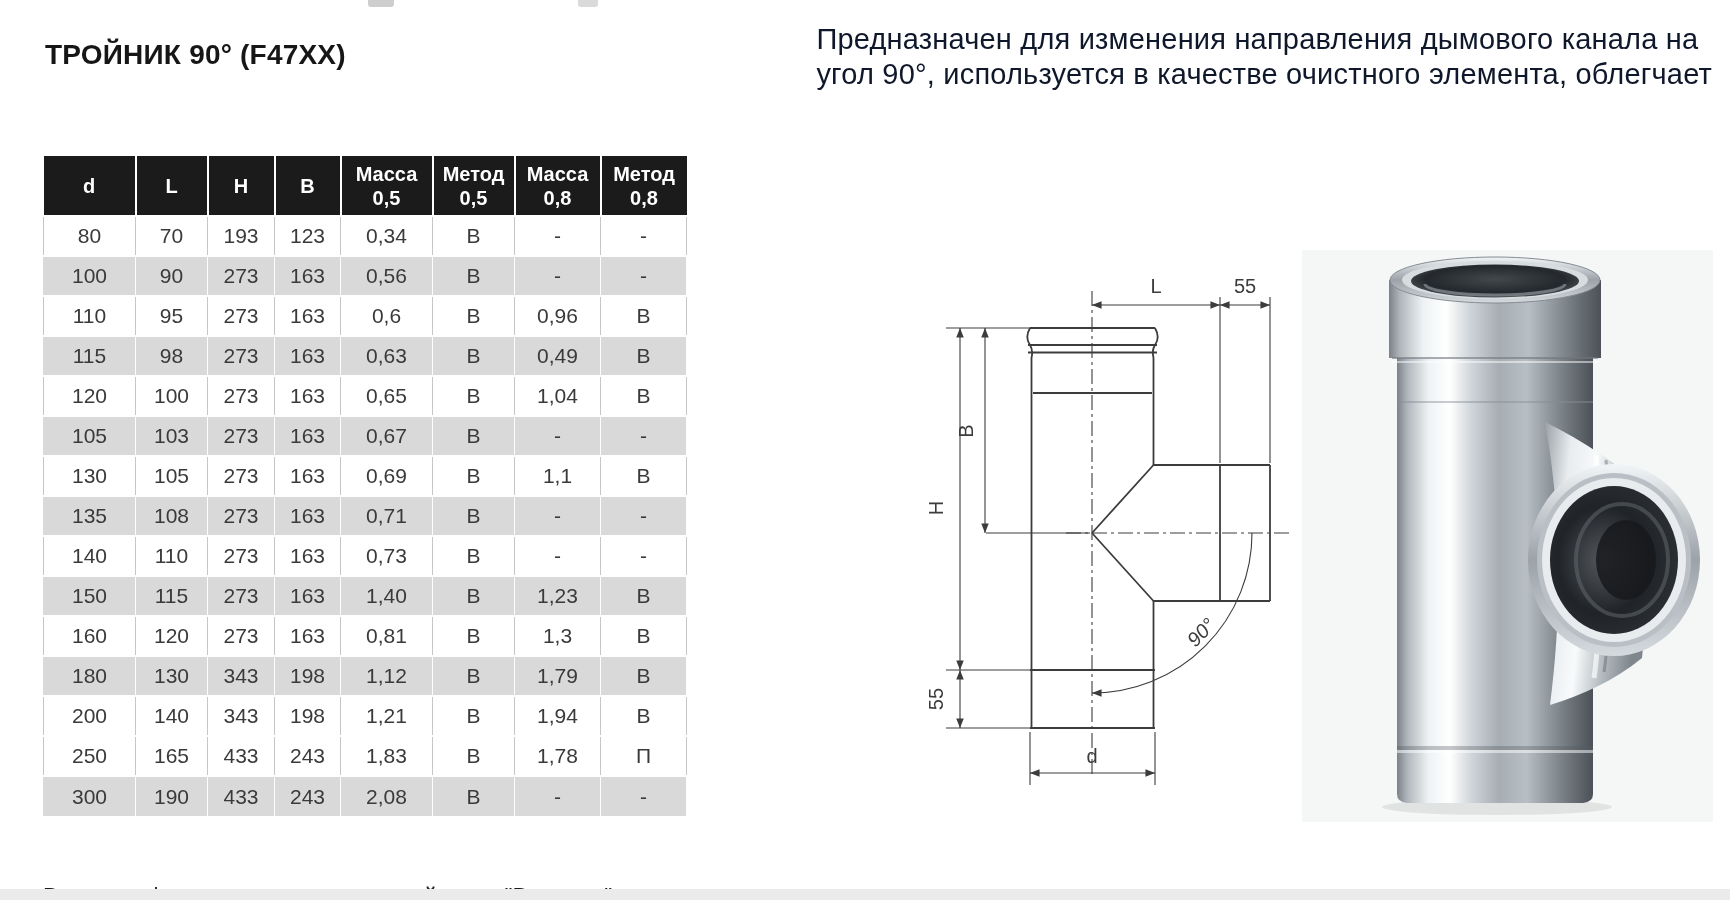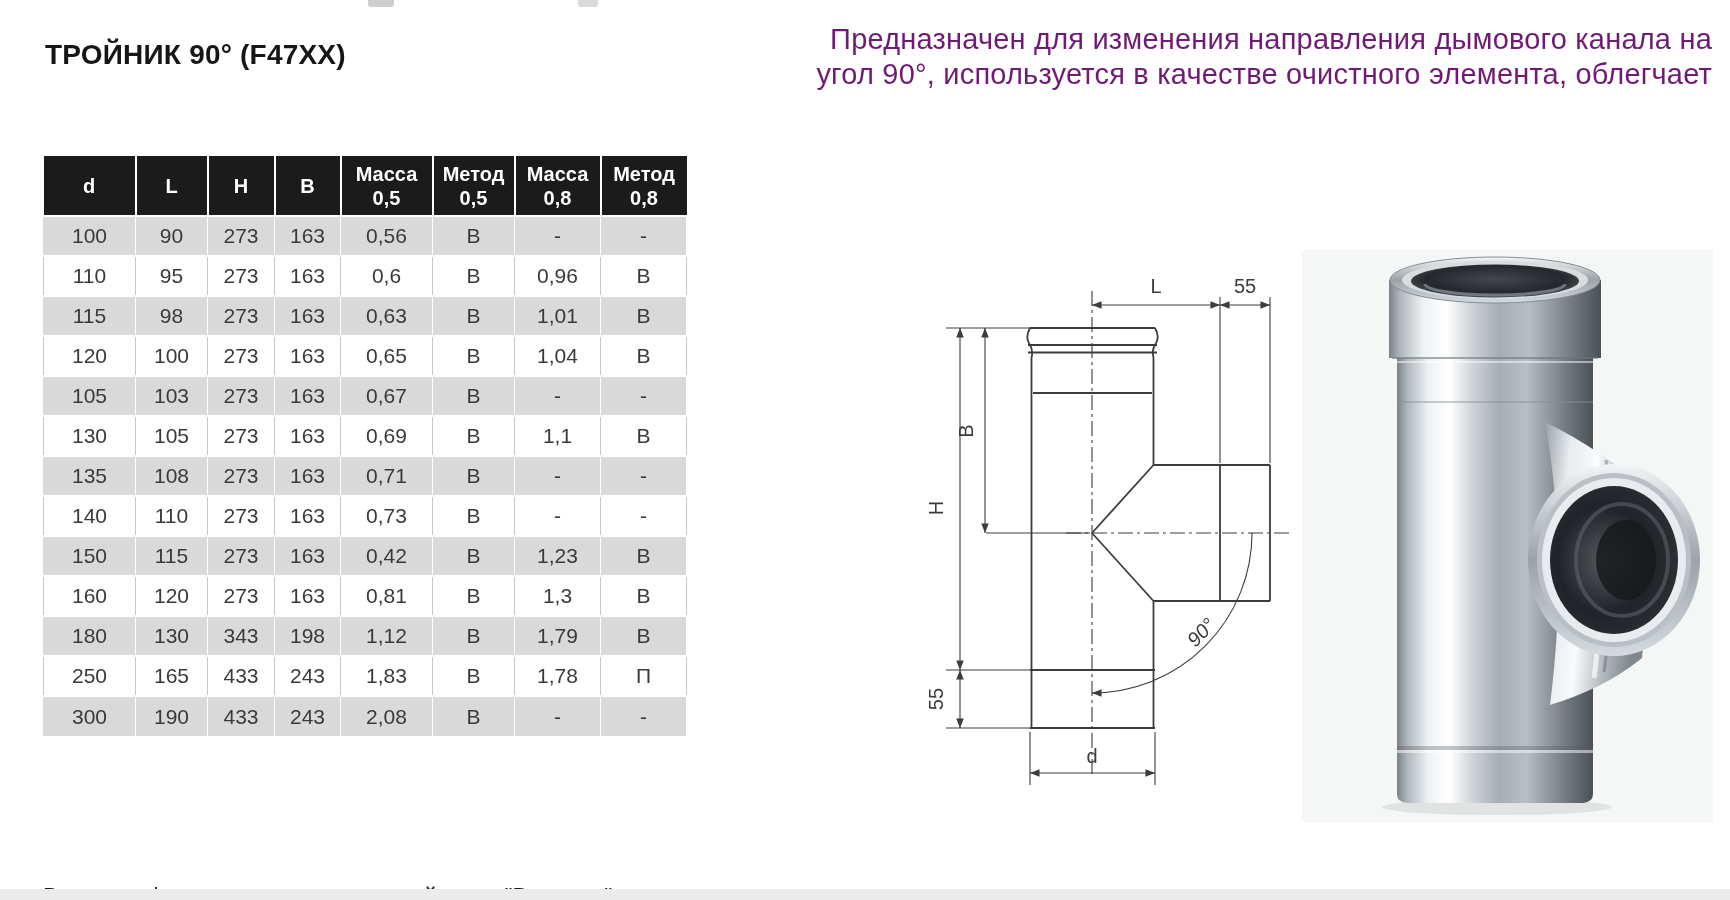--- a/index.html
+++ b/index.html
@@ -4,22 +4,22 @@
 <style>
   html,body{margin:0;padding:0;}
   body{width:1730px;height:900px;background:#ffffff;overflow:hidden;
        font-family:"Liberation Sans",sans-serif;position:relative;}
   .page{position:absolute;inset:0;border-radius:13px;}
   .artifact{position:absolute;top:0;height:7px;border-radius:0 0 3px 3px;}
   .a1{left:368px;width:26px;background:#b4b4b4;opacity:.65;}
   .a2{left:578px;width:20px;background:#c2c2c2;opacity:.6;}
   .title{position:absolute;left:45px;top:20px;font-size:28px;font-weight:700;
          color:#161616;letter-spacing:.2px;}
-  .desc{position:absolute;top:22px;right:18px;text-align:right;font-size:29px;
-        line-height:35px;color:#701a75;letter-spacing:.2px;white-space:nowrap;}
+  .desc{position:absolute;top:22px;right:18px;font-size:29px;
+        line-height:35px;color:#0f172a;letter-spacing:.2px;white-space:nowrap;}
   table.spec{position:absolute;left:43px;top:156px;border-collapse:collapse;
              table-layout:fixed;width:643px;}
   table.spec th,table.spec td{padding:0;text-align:center;box-sizing:border-box;}
   thead th{background:#1b1b1b;color:#ffffff;font-weight:700;font-size:20px;
            height:60px;line-height:1.2;border-right:2px solid #ffffff;vertical-align:middle;
            border-bottom:2px solid #ffffff;}
   thead th:last-child{border-right:none;}
   tbody td{height:40px;font-size:21px;color:#3a3a3a;background:#ffffff;
            border-right:1.5px solid #c6c6c6;border-top:2px solid #ffffff;}
   tbody td:last-child{border-right:1.5px solid #c6c6c6;}
@@ -76,20 +76,30 @@
             <div>Масса</div>
             <div>0,8</div>
           </th>
           <th>
             <div>Метод</div>
             <div>0,8</div>
           </th>
         </tr>
     </thead>
     <tbody id="body-rows">
+        <tr>
+          <td>80</td>
+          <td>70</td>
+          <td>193</td>
+          <td>123</td>
+          <td>0,34</td>
+          <td>В</td>
+          <td>-</td>
+          <td>-</td>
+        </tr>
         <tr class="alt">
           <td>100</td>
           <td>90</td>
           <td>273</td>
           <td>163</td>
           <td>0,56</td>
           <td>В</td>
           <td>-</td>
           <td>-</td>
         </tr>
@@ -103,21 +113,21 @@
           <td>0,96</td>
           <td>В</td>
         </tr>
         <tr class="alt">
           <td>115</td>
           <td>98</td>
           <td>273</td>
           <td>163</td>
           <td>0,63</td>
           <td>В</td>
-          <td>1,01</td>
+          <td>0,49</td>
           <td>В</td>
         </tr>
         <tr>
           <td>120</td>
           <td>100</td>
           <td>273</td>
           <td>163</td>
           <td>0,65</td>
           <td>В</td>
           <td>1,04</td>
@@ -161,21 +171,21 @@
           <td>0,73</td>
           <td>В</td>
           <td>-</td>
           <td>-</td>
         </tr>
         <tr class="alt">
           <td>150</td>
           <td>115</td>
           <td>273</td>
           <td>163</td>
-          <td>0,42</td>
+          <td>1,40</td>
           <td>В</td>
           <td>1,23</td>
           <td>В</td>
         </tr>
         <tr>
           <td>160</td>
           <td>120</td>
           <td>273</td>
           <td>163</td>
           <td>0,81</td>
@@ -184,20 +194,30 @@
           <td>В</td>
         </tr>
         <tr class="alt">
           <td>180</td>
           <td>130</td>
           <td>343</td>
           <td>198</td>
           <td>1,12</td>
           <td>В</td>
           <td>1,79</td>
+          <td>В</td>
+        </tr>
+        <tr>
+          <td>200</td>
+          <td>140</td>
+          <td>343</td>
+          <td>198</td>
+          <td>1,21</td>
+          <td>В</td>
+          <td>1,94</td>
           <td>В</td>
         </tr>
         <tr>
           <td>250</td>
           <td>165</td>
           <td>433</td>
           <td>243</td>
           <td>1,83</td>
           <td>В</td>
           <td>1,78</td>

